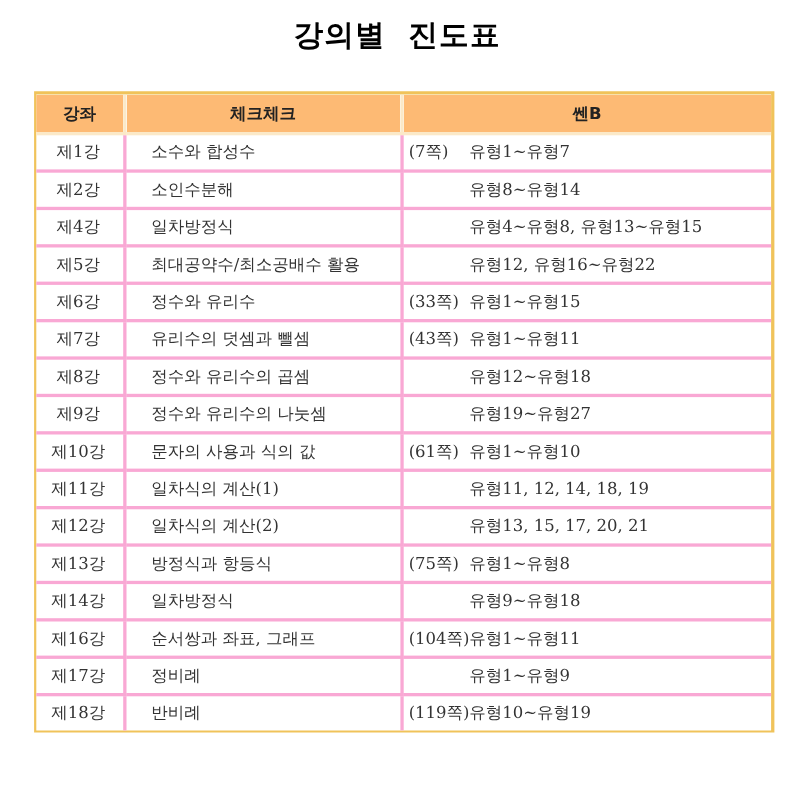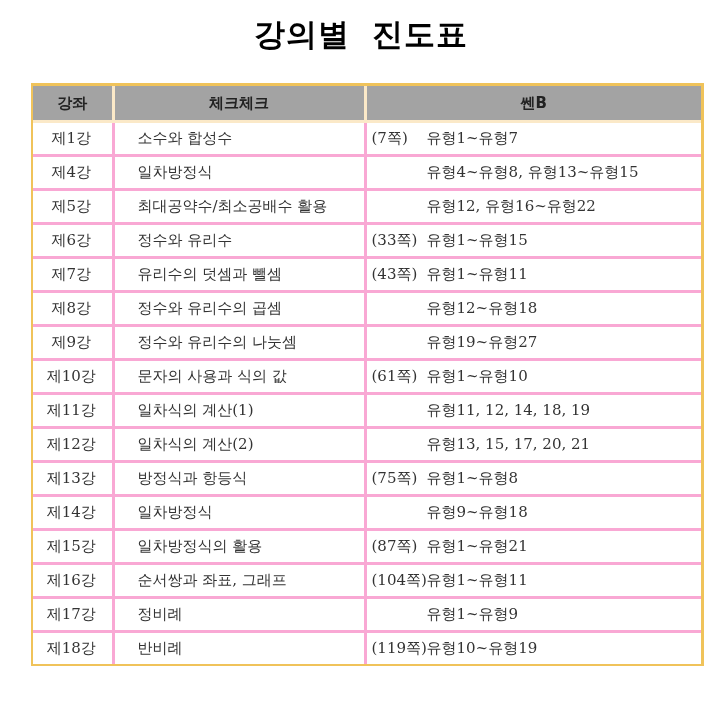--- a/index.html
+++ b/index.html
@@ -16,21 +16,21 @@
       color: #222222;
     }
     .title {
       position: absolute;
       left: 0;
       top: 14px;
       width: 722px;
       text-align: center;
       font-family: "DejaVu Sans", "Liberation Sans", sans-serif;
       font-weight: bold;
-      font-size: 31px;
+      font-size: 27px;
       letter-spacing: 1px;
       color: #000000;
       word-spacing: 10px;
     }
     .table-wrap {
       position: absolute;
       left: 31px;
       top: 83px;
       width: 668px;
       border: 2px solid #f0c35a;
@@ -44,21 +44,21 @@
     }
     th, td {
       border: 3px solid #f9a8d4;
       padding: 0;
       font-size: 15px;
       white-space: nowrap;
       overflow: hidden;
     }
     th {
       height: 34px;
-      background: #a3a3a3;
+      background: #fdba74;
       font-family: "DejaVu Sans", "Liberation Sans", sans-serif;
       font-weight: bold;
       font-size: 15px;
       color: #222;
       text-align: center;
       border-color: #fbe9c8;
     }
     td {
       height: 31px;
       color: #333333;
@@ -107,20 +107,25 @@
         <th>쎈B</th>
       </tr>
     </thead>
     <tbody id="rows">
         <tr>
           <td class="lecture">제1강</td>
           <td class="topic">소수와 합성수</td>
           <td class="senb"><span class="page">(7쪽)</span><span class="types">유형1~유형7</span></td>
         </tr>
         <tr>
+          <td class="lecture">제2강</td>
+          <td class="topic">소인수분해</td>
+          <td class="senb"><span class="page"></span><span class="types">유형8~유형14</span></td>
+        </tr>
+        <tr>
           <td class="lecture">제4강</td>
           <td class="topic">일차방정식</td>
           <td class="senb"><span class="page"></span><span class="types">유형4~유형8, 유형13~유형15</span></td>
         </tr>
         <tr>
           <td class="lecture">제5강</td>
           <td class="topic">최대공약수/최소공배수 활용</td>
           <td class="senb"><span class="page"></span><span class="types">유형12, 유형16~유형22</span></td>
         </tr>
         <tr>
@@ -162,25 +167,20 @@
           <td class="lecture">제13강</td>
           <td class="topic">방정식과 항등식</td>
           <td class="senb"><span class="page">(75쪽)</span><span class="types">유형1~유형8</span></td>
         </tr>
         <tr>
           <td class="lecture">제14강</td>
           <td class="topic">일차방정식</td>
           <td class="senb"><span class="page"></span><span class="types">유형9~유형18</span></td>
         </tr>
         <tr>
-          <td class="lecture">제15강</td>
-          <td class="topic">일차방정식의 활용</td>
-          <td class="senb"><span class="page">(87쪽)</span><span class="types">유형1~유형21</span></td>
-        </tr>
-        <tr>
           <td class="lecture">제16강</td>
           <td class="topic">순서쌍과 좌표, 그래프</td>
           <td class="senb"><span class="page">(104쪽)</span><span class="types">유형1~유형11</span></td>
         </tr>
         <tr>
           <td class="lecture">제17강</td>
           <td class="topic">정비례</td>
           <td class="senb"><span class="page"></span><span class="types">유형1~유형9</span></td>
         </tr>
         <tr>

